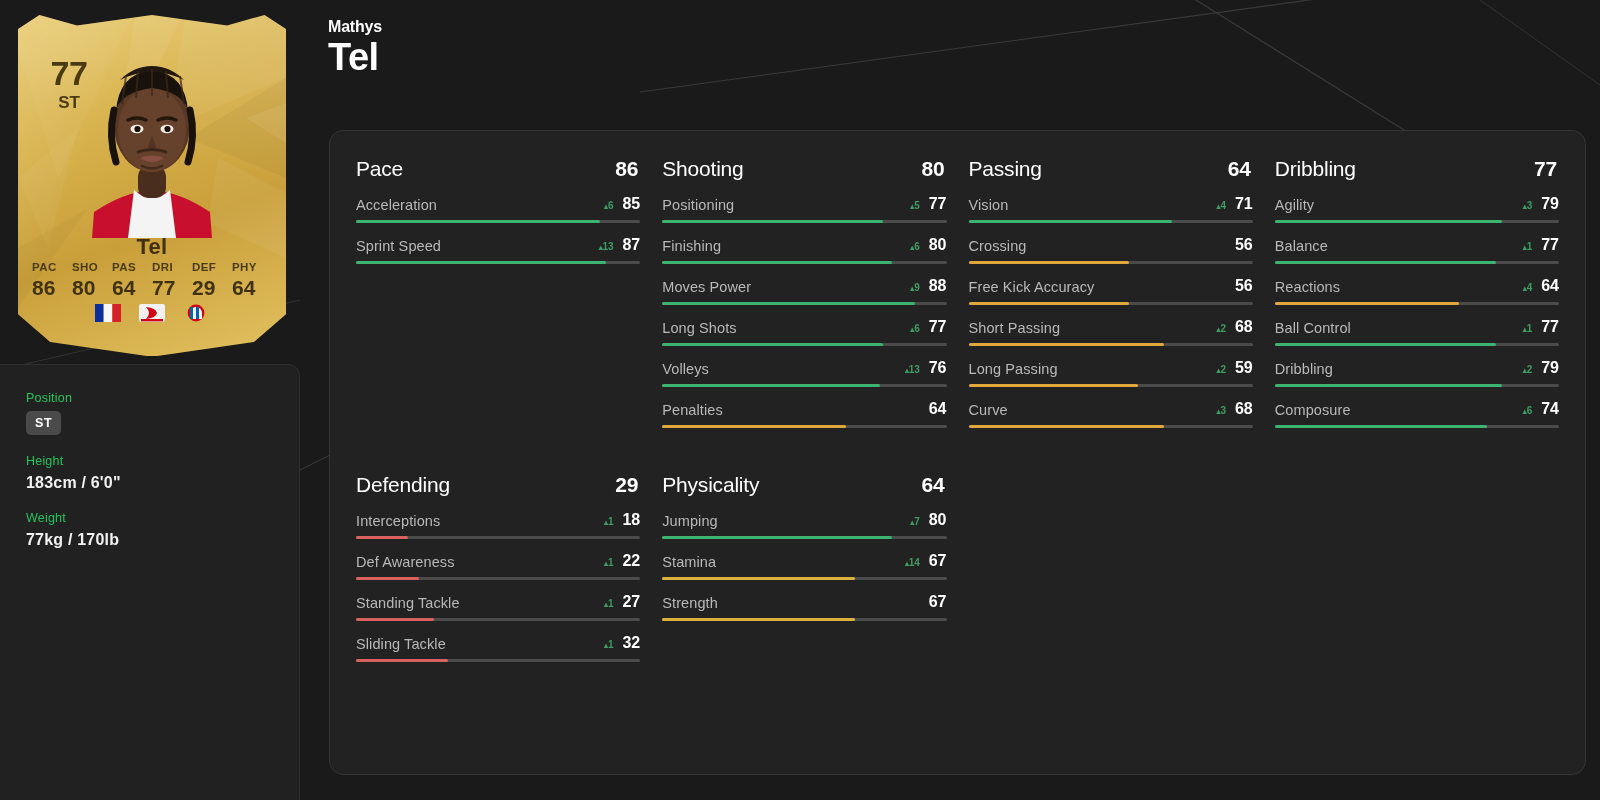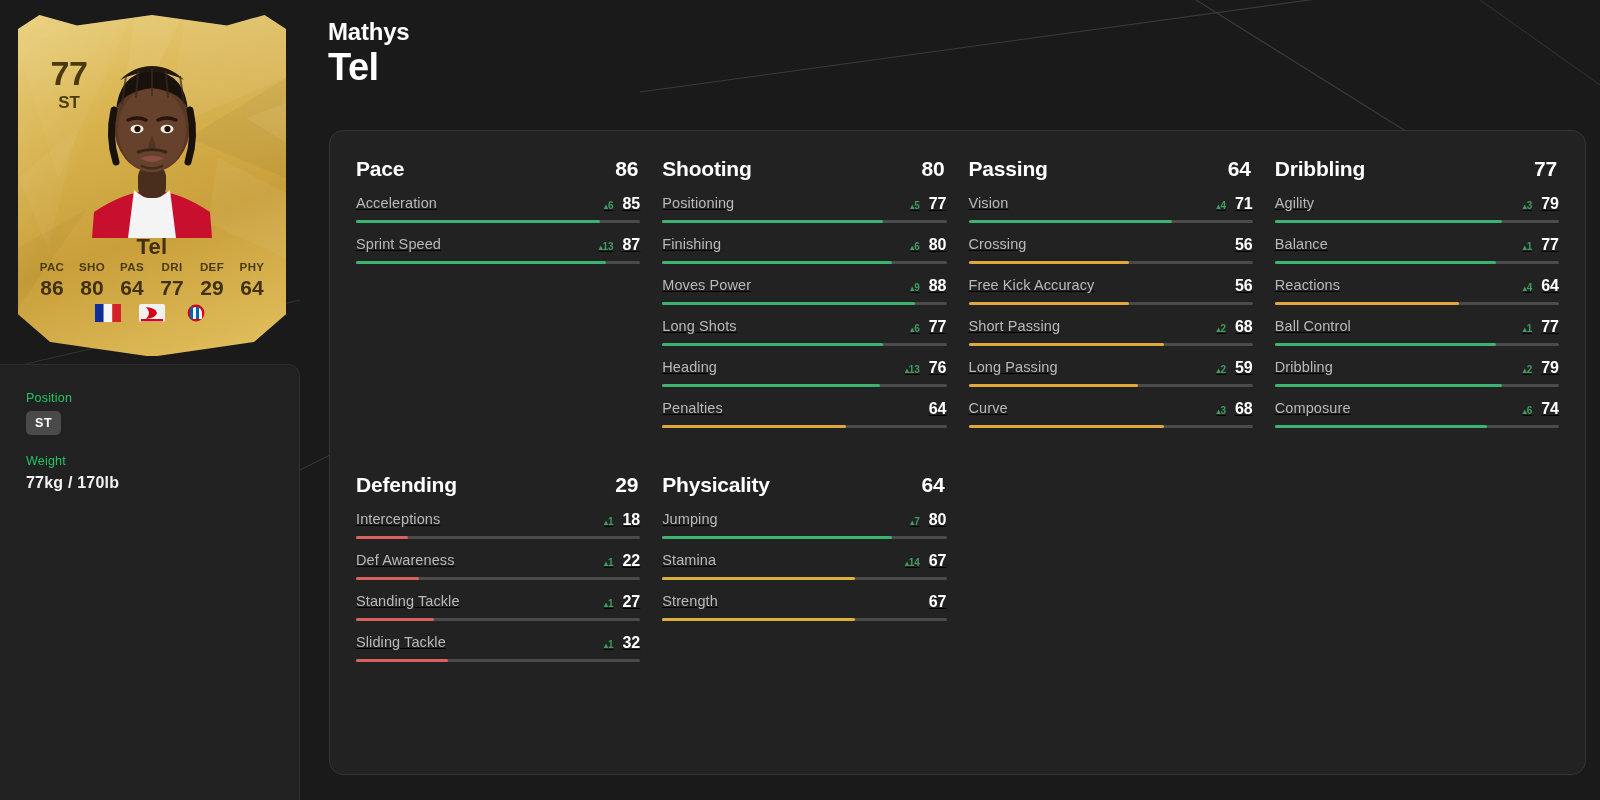--- a/index.html
+++ b/index.html
@@ -29,21 +29,21 @@
   .card-facets { position: absolute; inset: 0; opacity: .55; }
   .card-rating { position: absolute; left: 24px; top: 48px; z-index: 4; text-align: center; width: 54px; }
   .card-rating .num { font-size: 34px; font-weight: 700; color: #4a3a12; line-height: 1; letter-spacing: -.5px; }
   .card-rating .pos { font-size: 17px; font-weight: 600; color: #4a3a12; line-height: 1.5; }
   .card-portrait { position: absolute; left: 50%; transform: translateX(-50%); top: 32px; width: 176px; height: 198px; z-index: 3; }
   .card-name {
     position: absolute; left: 0; right: 0; top: 226px; text-align: center; z-index: 4;
     font-size: 22px; font-weight: 700; color: #3f3111; letter-spacing: .3px;
   }
   .card-stats { position: absolute; left: 14px; right: 14px; top: 252px; display: flex; z-index: 4; }
-  .cs { flex: 1; text-align: center; }
+  .cs { flex: 1; }
   .cs .lbl { font-size: 11.5px; font-weight: 600; color: #4a3a12; letter-spacing: .4px; line-height: 1.35; }
   .cs .val { font-size: 21px; font-weight: 700; color: #3f3111; line-height: 1.1; }
   .card-badges { position: absolute; left: 0; right: 0; top: 296px; display: flex; justify-content: center; gap: 18px; z-index: 4; }
   .badge { width: 26px; height: 18px; display: block; }
 
   
   .side {
     position: absolute; left: 0px; top: 364px; width: 300px; height: 440px;
     background: #212121; border: 1px solid #2e2e2e; border-left: none;
     border-radius: 0 12px 0 0; padding: 26px 26px 0 26px;
@@ -65,25 +65,25 @@
     background: #222222; border: 1px solid #343434; border-radius: 14px;
     padding: 26px 26px 0 26px;
   }
   .grid { display: grid; grid-template-columns: repeat(4, 1fr); column-gap: 22px; }
   .group { margin-bottom: 10px; }
   .group.row2 { margin-top: 22px; }
   .grp-head {
     display: flex; justify-content: space-between; align-items: baseline;
     margin-bottom: 14px; padding-right: 2px;
   }
-  .grp-name { font-size: 21px; font-weight: 700; color: #ffffff; letter-spacing: -.2px; }
+  .grp-name { font-size: 21px; font-weight: 400; color: #ffffff; letter-spacing: -.2px; }
   .grp-val  { font-size: 21px; font-weight: 700; color: #ffffff; letter-spacing: -.2px; }
 
   .stat { margin-bottom: 13px; }
-  .stat-top { display: flex; justify-content: space-between; align-items: flex-start; margin-bottom: 7px; text-decoration: underline; }
+  .stat-top { display: flex; justify-content: space-between; align-items: flex-end; margin-bottom: 7px; }
   .stat-name { font-size: 14.5px; color: #b9b9b9; letter-spacing: .1px; white-space: nowrap; }
   .stat-right { display: flex; align-items: baseline; gap: 5px; white-space: nowrap; }
   .stat-mod { font-size: 10px; color: #3f9c62; font-weight: 600; letter-spacing: -.2px; }
   .stat-mod .caret { font-size: 8px; }
   .stat-val { font-size: 16px; font-weight: 700; color: #ffffff; min-width: 22px; text-align: right; }
   .bar { position: relative; height: 3px; background: #4b4b4b; border-radius: 2px; }
   .bar-fill { position: absolute; left: 0; top: 0; height: 3px; border-radius: 2px; }
 </style>
 </head>
 <body>
@@ -205,29 +205,33 @@
 
   <div class="side">
     <div class="side-row">
       <div class="side-label">Position</div>
       <span class="pos-chip">ST</span>
     </div>
 
 
 
 
+    <div class="side-row">
+      <div class="side-label">Height</div>
+      <div class="side-value">183cm / 6'0"</div>
+    </div>
 
     <div class="side-row">
       <div class="side-label">Weight</div>
       <div class="side-value">77kg / 170lb</div>
     </div>
   </div>
 
   <div style="position:absolute; left:328px; top:18px;">
-    <div style="font-size:24px;font-weight:700;color:#ffffff;letter-spacing:-.2px;line-height:1.15;">Mathys</div>
+    <div style="font-size:16px;font-weight:700;color:#ffffff;letter-spacing:-.2px;line-height:1.15;">Mathys</div>
     <div style="font-size:38px;font-weight:700;color:#ffffff;letter-spacing:-.5px;line-height:1.15;">Tel</div>
   </div>
 
   <div class="panel">
     <div class="grid" id="stats-grid-row1">
         <div class="group">
           <div class="grp-head">
             <span class="grp-name">Pace</span>
             <span class="grp-val">86</span>
           </div>
@@ -304,21 +308,21 @@
                 <span class="stat-mod"><span class="caret">▴</span>6</span>
                 <span class="stat-val">77</span>
               </span>
             </div>
             <div class="bar">
               <div class="bar-fill" style="width:77.78%;background:#3cb371;"></div>
             </div>
           </div>
           <div class="stat">
             <div class="stat-top">
-              <span class="stat-name">Heading</span>
+              <span class="stat-name">Volleys</span>
               <span class="stat-right">
                 <span class="stat-mod"><span class="caret">▴</span>13</span>
                 <span class="stat-val">76</span>
               </span>
             </div>
             <div class="bar">
               <div class="bar-fill" style="width:76.77%;background:#3cb371;"></div>
             </div>
           </div>
           <div class="stat">

